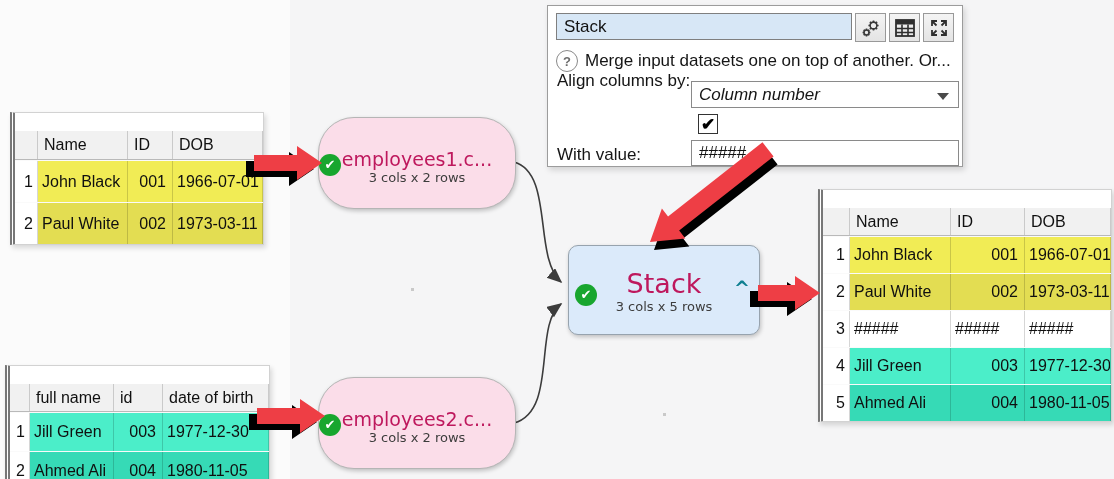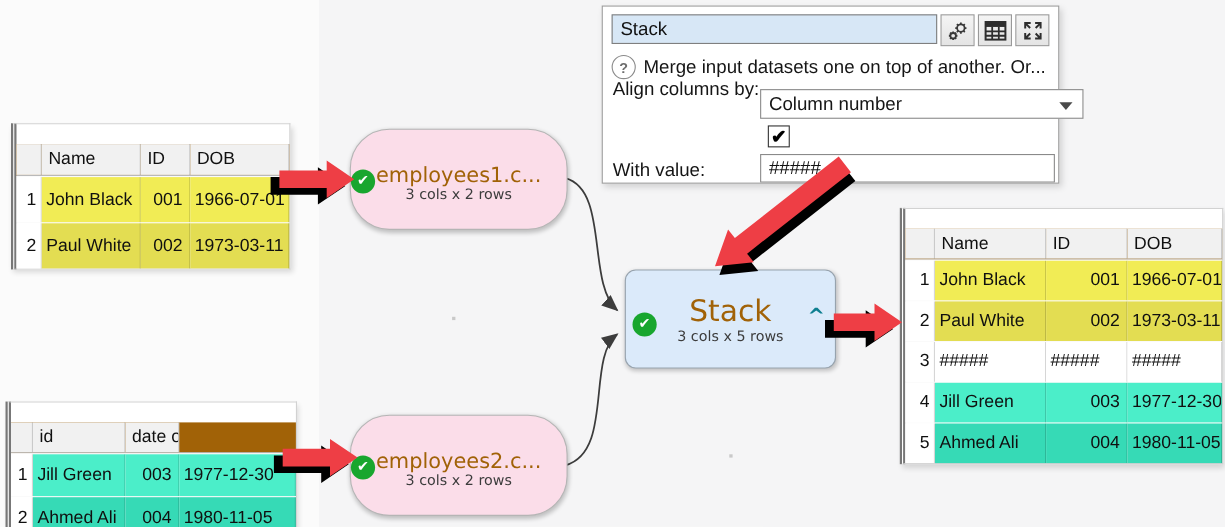--- a/index.html
+++ b/index.html
@@ -14,21 +14,21 @@
   svg.layer{position:absolute;left:0;top:0;pointer-events:none;}
   .connector-layer{z-index:3;}
   .arrow-layer{z-index:50;}
 
   
   .node{position:absolute;z-index:6;box-shadow:1px 2px 4px rgba(0,0,0,.22);
         border:1.5px solid #b5b5b5;display:flex;flex-direction:column;
         align-items:center;justify-content:center;font-family:"DejaVu Sans",sans-serif;}
   .node-pink{background:#fbdde9;border-radius:36px;}
   .node-blue{background:#dbeafa;border-radius:10px;border-color:#97a3ae;}
-  .node-title{color:#a16207;}
+  .node-title{color:#be185d;}
   .node-pink .node-title{font-size:19px;margin-top:6px;}
   .node-blue .node-title{font-size:27px;margin-top:2px;}
   .node-sub{font-size:13px;color:#3c3c3c;}
   .check-badge{position:absolute;width:22px;height:22px;border-radius:50%;
         background:#18a62e;color:#fff;font-size:13px;font-weight:bold;line-height:22px;
         text-align:center;left:0px;top:36px;}
   .node-blue .check-badge{left:6px;top:38px;}
   .collapse-caret{position:absolute;right:9px;top:31px;color:#0e7f90;font-size:19px;
         font-weight:bold;font-family:"DejaVu Sans",sans-serif;}
 
@@ -57,23 +57,23 @@
   .panel-header{position:absolute;left:8px;top:7px;right:8px;height:29px;display:flex;gap:3px;}
   .name-input{flex:1;height:27px;background:#d7e7f6;border:1px solid #7f7f7f;
         font-family:"Liberation Sans",sans-serif;font-size:17px;color:#111;padding:0 7px;box-sizing:border-box;}
   .tool-btn{width:31px;height:29px;background:linear-gradient(#f4f4f4,#e4e4e4);
         border:1px solid #999;box-sizing:border-box;display:flex;align-items:center;
         justify-content:center;padding:0;cursor:pointer;}
   .desc-row{position:absolute;left:8px;top:44px;display:flex;align-items:center;gap:7px;white-space:nowrap;}
   .q-icon{width:20px;height:20px;border-radius:50%;border:1.6px solid #8a8a8a;color:#6d6d6d;
         font-size:13px;font-weight:bold;display:flex;align-items:center;justify-content:center;flex:none;}
   .form-label{position:absolute;left:9px;white-space:nowrap;}
-  .combo{position:absolute;left:143px;top:75px;width:294px;height:27px;background:#fff;
+  .combo{position:absolute;left:143px;top:75px;width:268px;height:27px;background:#fff;
         border:1px solid #8a8a8a;box-sizing:border-box;display:flex;align-items:center;
-        padding-left:7px;cursor:pointer;}
+        padding-left:7px;cursor:pointer;font-style:italic;}
   .combo-arrow{position:absolute;right:9px;top:11px;width:0;height:0;
         border-left:6px solid transparent;border-right:6px solid transparent;border-top:7px solid #4a4a4a;}
   .chk-row{position:absolute;left:150px;top:108px;display:flex;align-items:center;gap:9px;}
   .checkbox{width:20px;height:20px;background:#fff;border:1.6px solid #333;box-sizing:border-box;
         display:flex;align-items:center;justify-content:center;font-size:17px;font-weight:bold;
         color:#000;line-height:1;cursor:pointer;}
   .value-input{position:absolute;left:143px;top:134px;width:268px;height:26px;background:#fff;
         border:1px solid #8a8a8a;box-sizing:border-box;font-family:"Liberation Sans",sans-serif;
         font-size:17px;color:#111;padding:0 7px;}
 </style>
@@ -131,20 +131,21 @@
       <div class="trow tdata" style="grid-template-columns: 23px 90px 45px 90px;">
         <div class="tcell rownum">2</div>
         <div class="tcell vcell" style="background: rgb(227, 221, 82);">Paul White</div>
         <div class="tcell vcell num" style="background: rgb(227, 221, 82);">002</div>
         <div class="tcell vcell" style="background: rgb(227, 221, 82);">1973-03-11</div>
       </div>
     </div>
   <div class="snip-table t-bottomleft" style="left:5px;top:365px;">
       <div class="trow thead" style="grid-template-columns: 20px 84px 49px 106px;">
         <div class="tcell corner"></div>
+        <div class="tcell hcell">full name</div>
         <div class="tcell hcell">id</div>
         <div class="tcell hcell">date of birth</div>
       </div>
       <div class="trow tdata" style="grid-template-columns: 20px 84px 49px 106px;">
         <div class="tcell rownum">1</div>
         <div class="tcell vcell" style="background: rgb(75, 238, 201);">Jill Green</div>
         <div class="tcell vcell num" style="background: rgb(75, 238, 201);">003</div>
         <div class="tcell vcell" style="background: rgb(75, 238, 201);">1977-12-30</div>
       </div>
       <div class="trow tdata" style="grid-template-columns: 20px 84px 49px 106px;">

